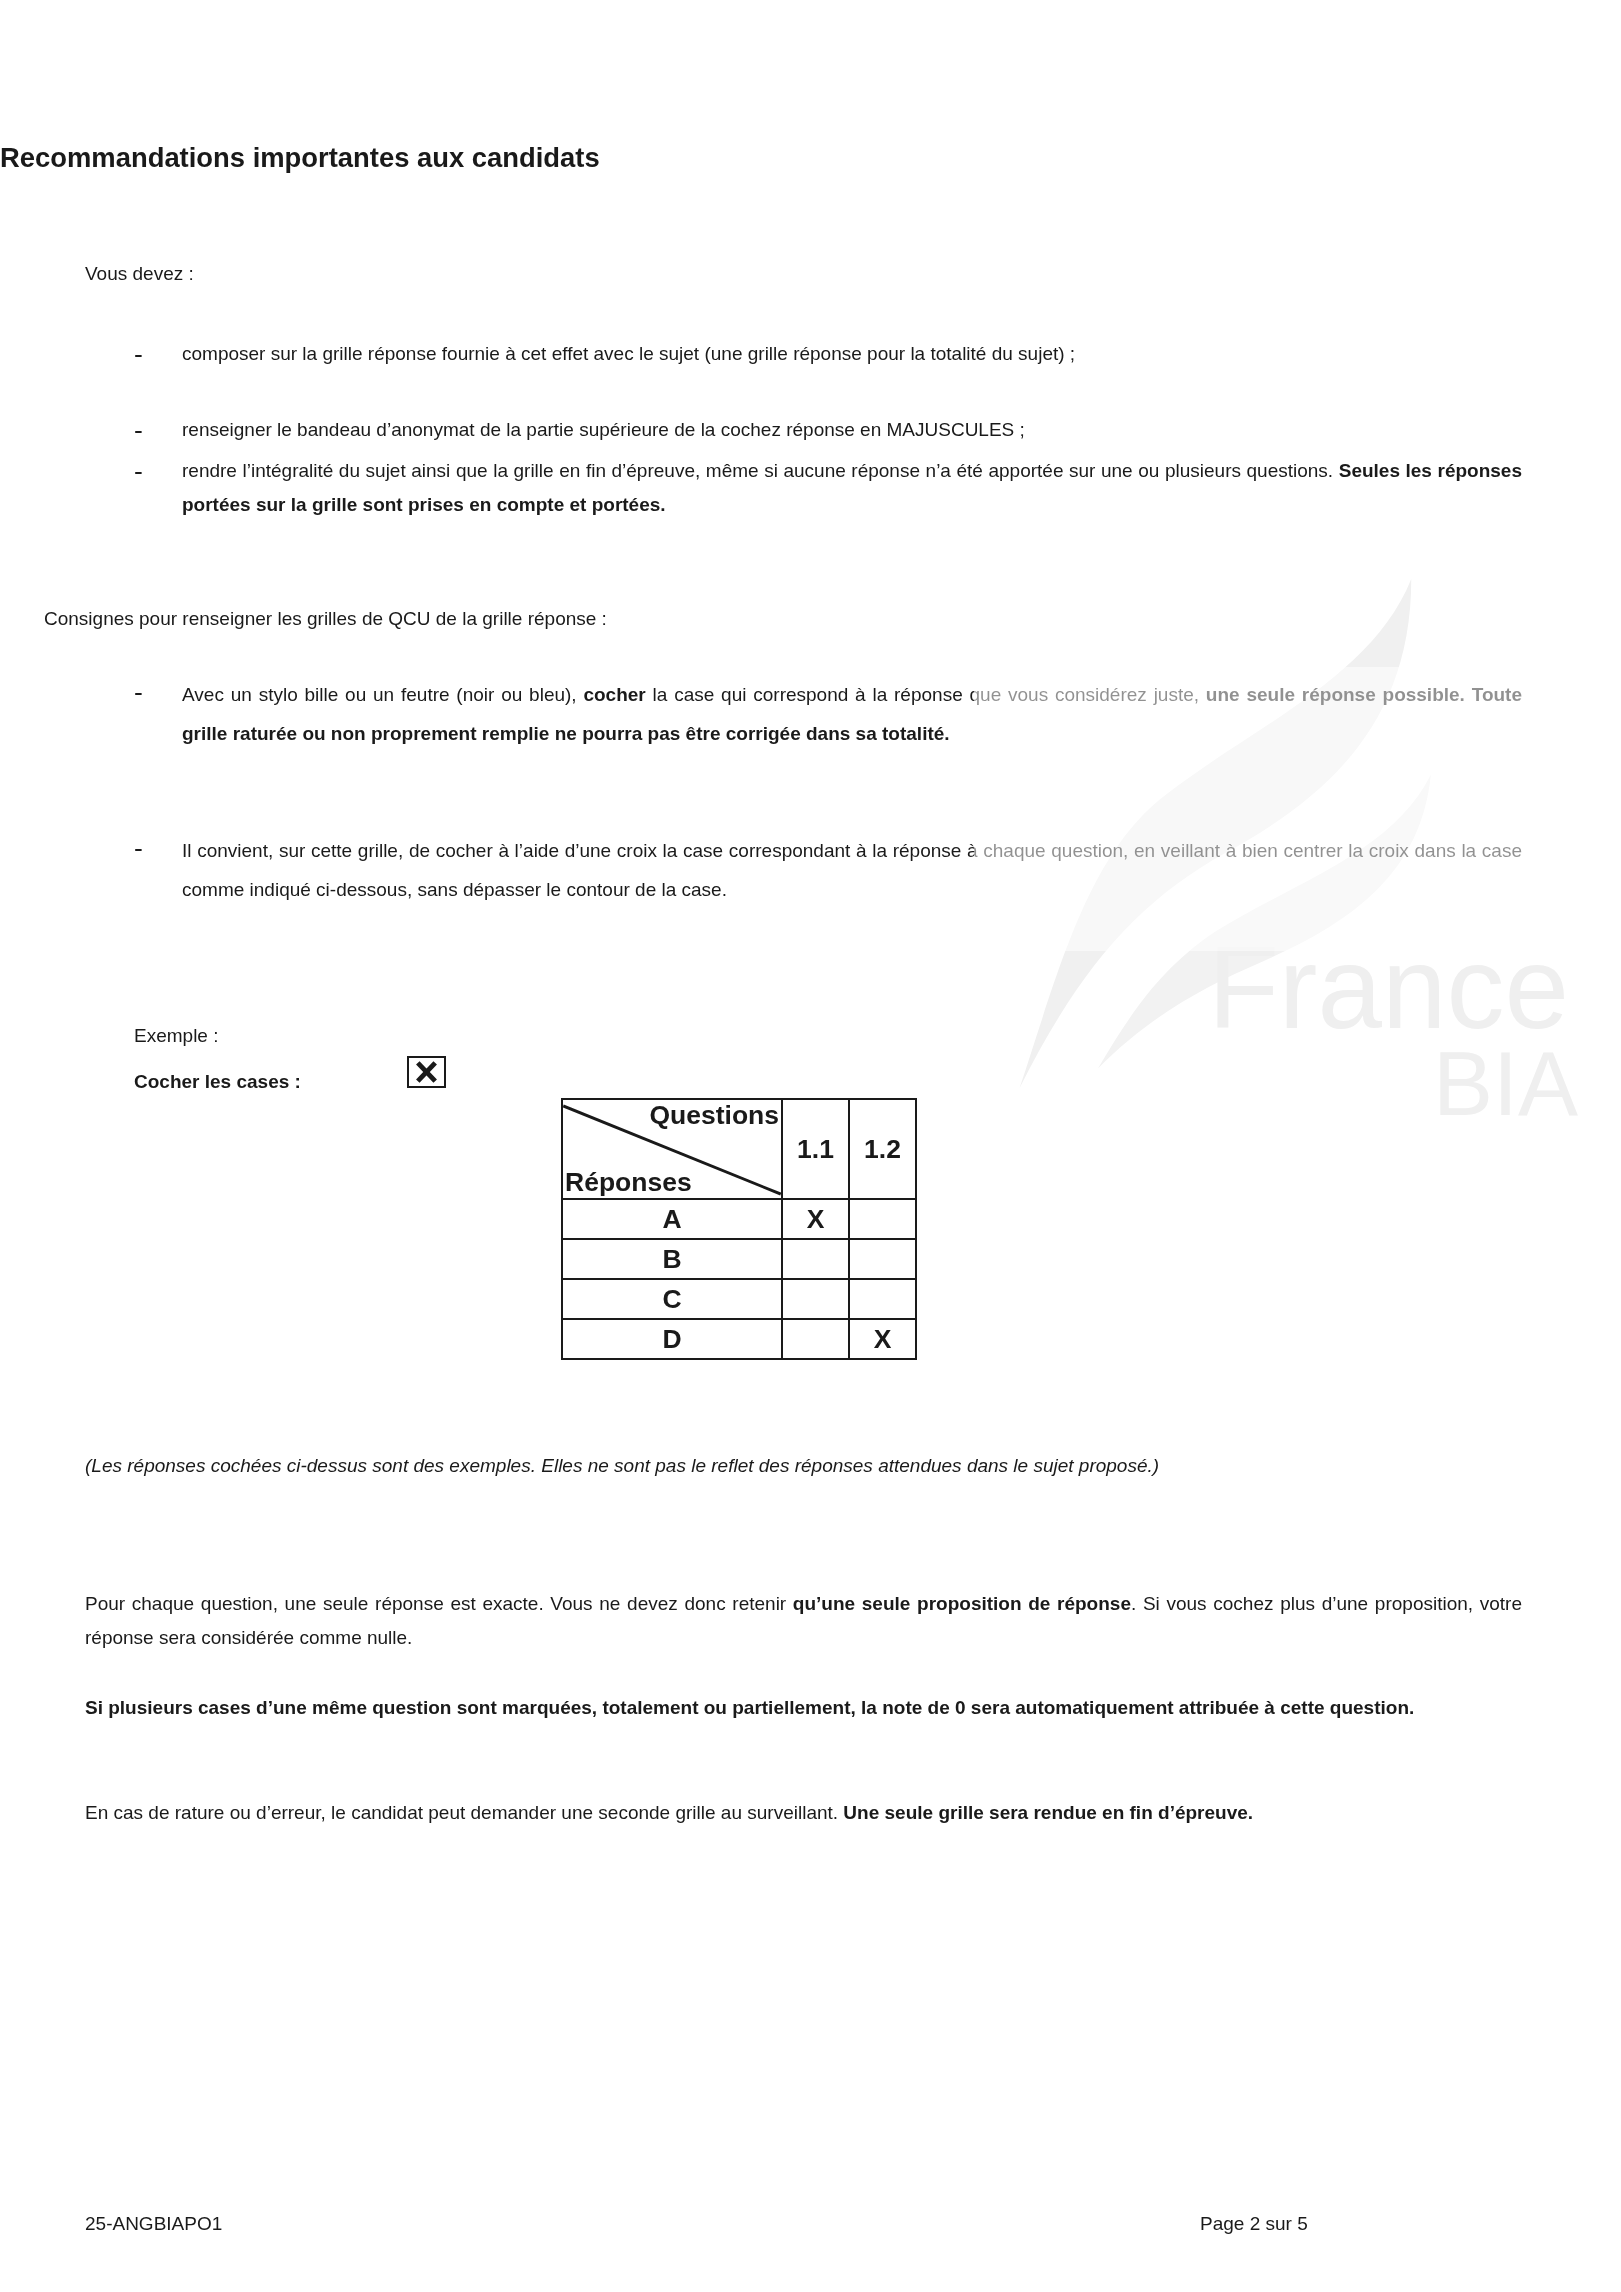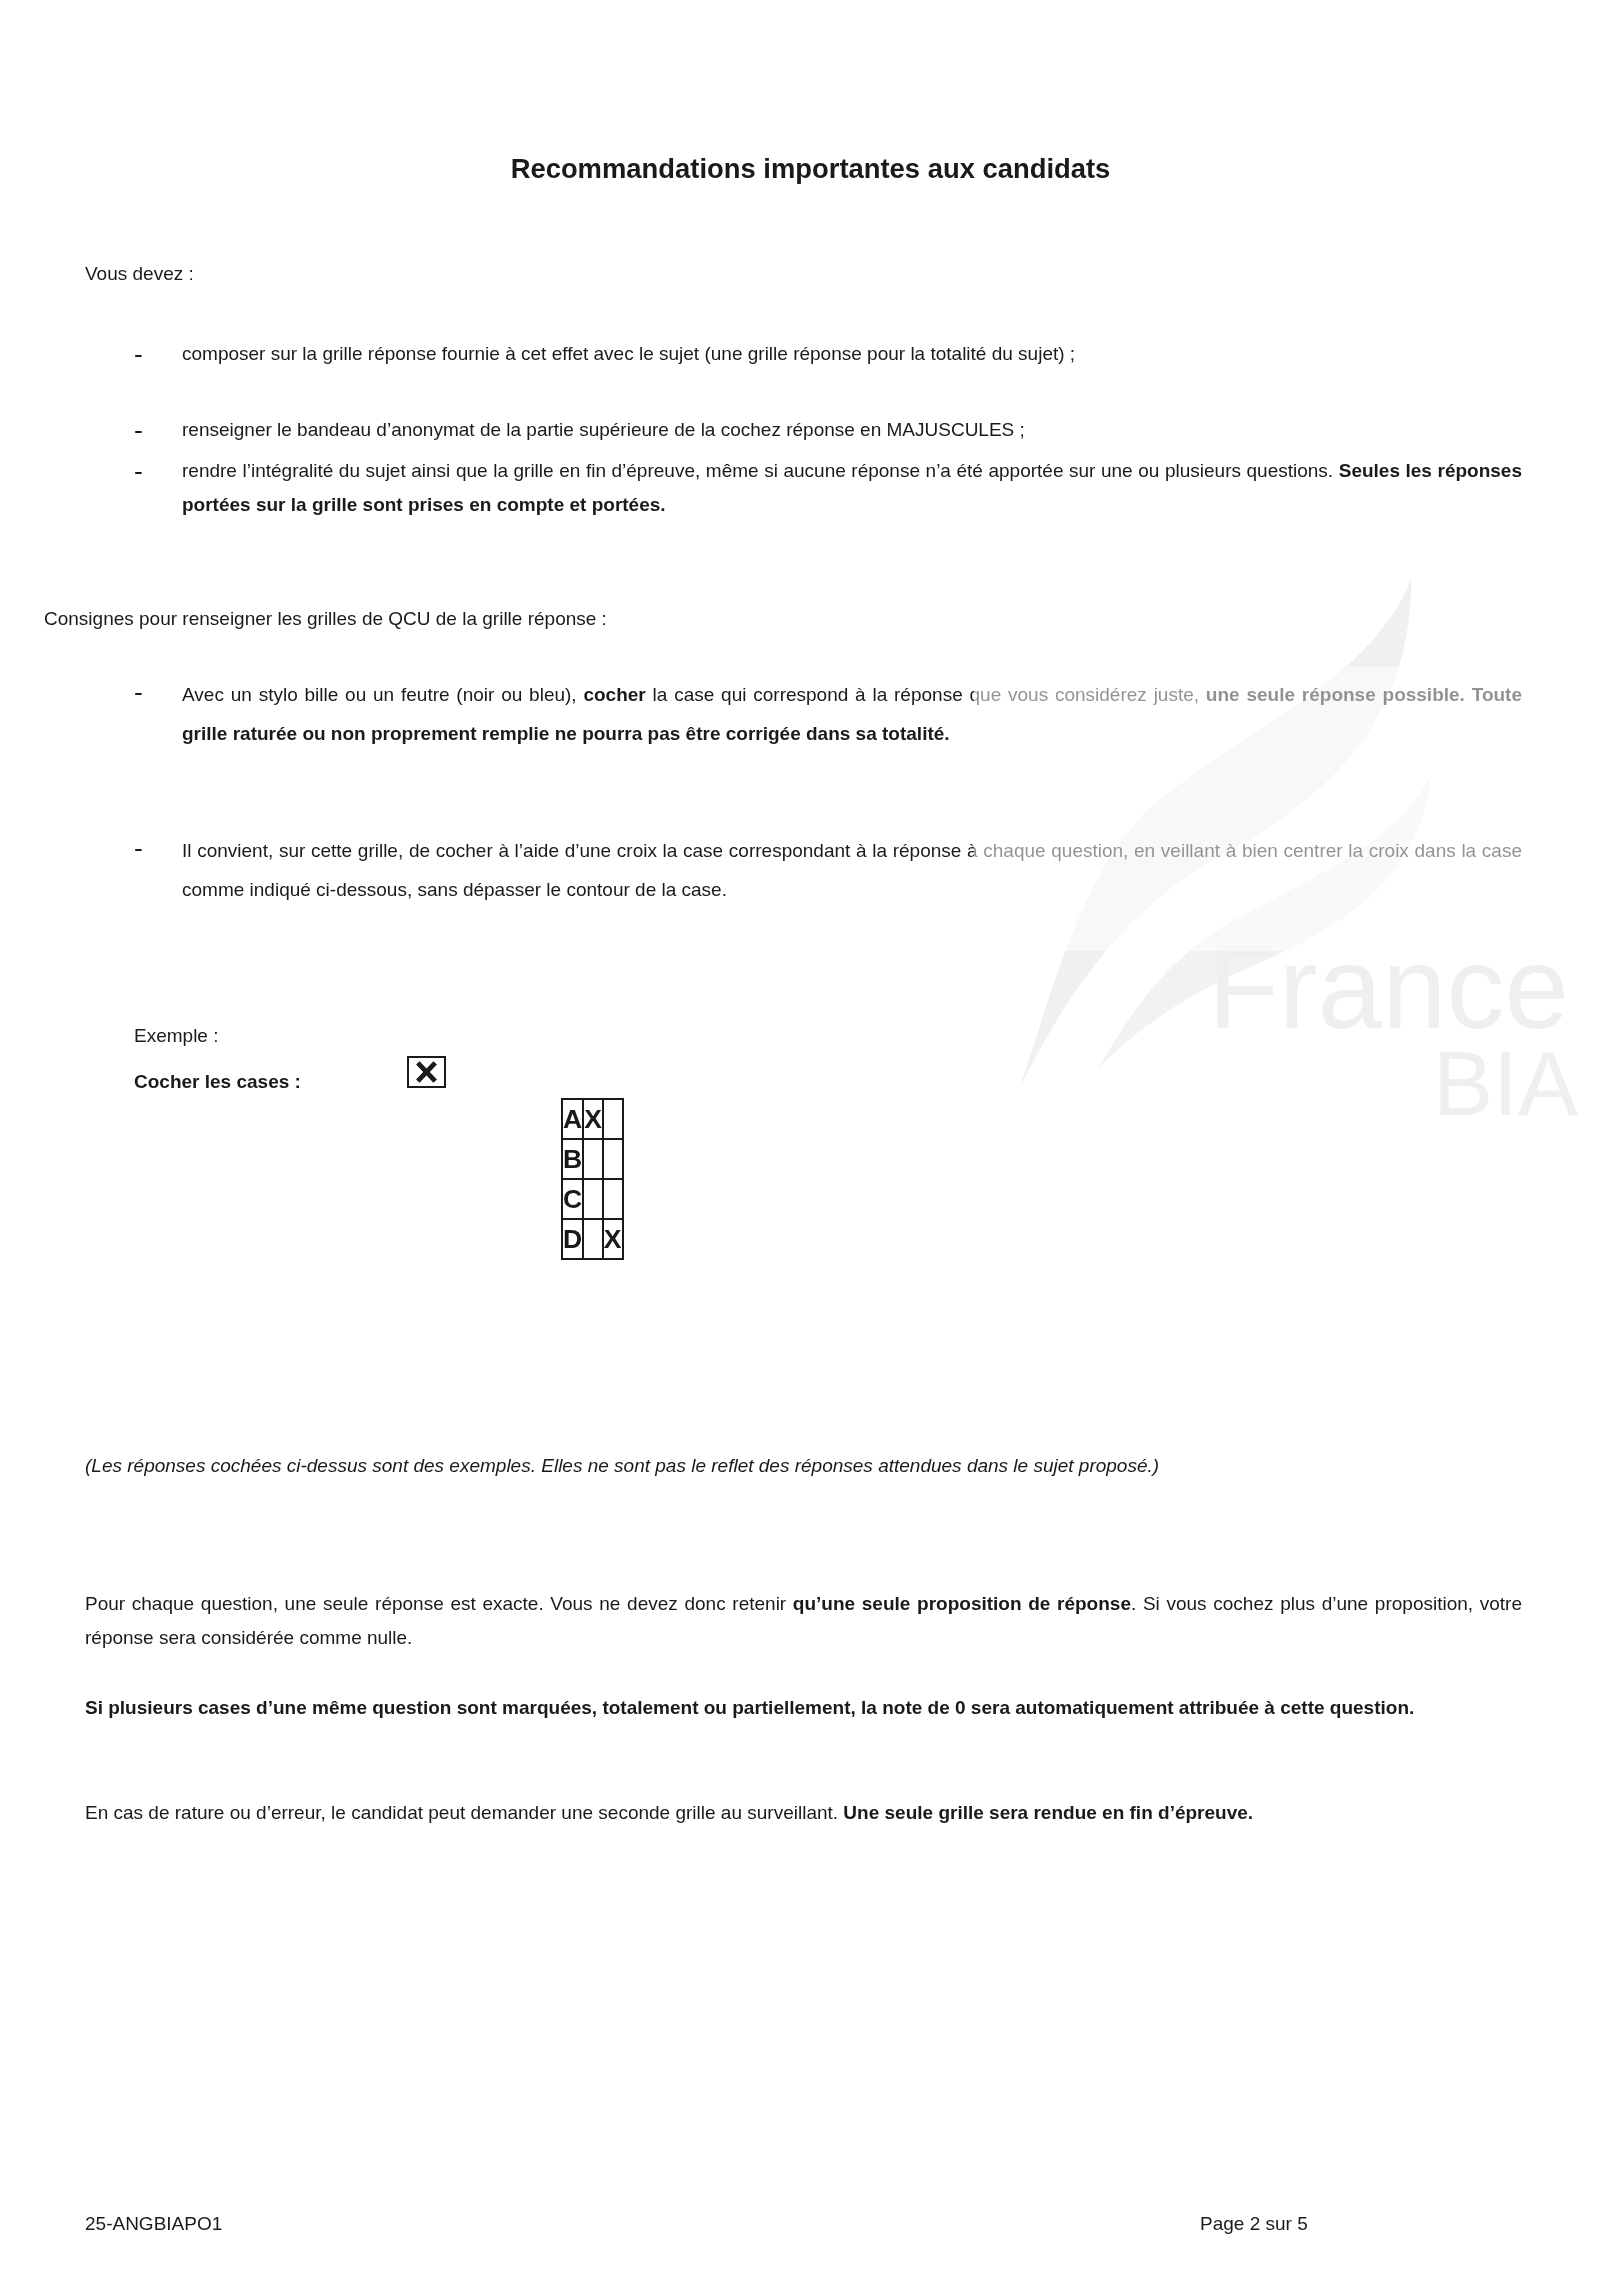--- a/index.html
+++ b/index.html
@@ -1,19 +1,19 @@
 <!DOCTYPE html>
 <html><head>
 <meta charset="utf-8">
 <style>
   html, body { margin:0; padding:0; background:#ffffff; }
   body { width:1621px; height:2293px; position:relative; overflow:hidden;
          font-family:"Liberation Sans", sans-serif; color:#1a1a1a; }
   .abs { position:absolute; }
-  .title { left:0; width:1621px; top:152px; text-align:center; font-weight:bold; font-size:27.4px; line-height:33px; }
+  .title { left:0; width:1621px; top:141px; font-weight:bold; font-size:27.4px; line-height:33px; }
   .txt { font-size:19px; line-height:34px; }
   .para { text-align:justify; }
   .bullet-dash { position:absolute; font-size:26.5px; line-height:34px; }
   .b { font-weight:bold; }
   .i { font-style:italic; }
   .wm-layer { position:absolute; left:0; top:0; width:1621px; height:2293px; pointer-events:none; }
   .wm-fade { position:absolute; left:974px; top:667px; width:588px; height:284px; background:rgba(255,255,255,0.52); }
   .wm-word { position:absolute; color:#efefef; font-family:"Liberation Sans", sans-serif; }
   table.grid { position:absolute; left:561px; top:1098px; border-collapse:collapse; font-size:26.5px; font-weight:bold; }
   table.grid td { border:2.9px solid #1a1a1a; padding:0; text-align:center; }
@@ -58,20 +58,31 @@
 <div class="abs txt" style="left:134px; top:1019px; z-index:1;">Exemple :</div>
 <div class="abs txt b" style="left:134px; top:1065px; z-index:1;">Cocher les cases :</div>
 <div class="chk" style="z-index:1;">
   <svg width="35" height="28" viewBox="0 0 36 29">
       <path d="M9 5 L27 24 M27 5 L9 24" stroke="#1a1a1a" stroke-width="5"></path>
     </svg>
 </div>
 
 <table class="grid" style="z-index:1;">
   <tbody>
+      <tr>
+    <td class="hdr-cell">
+      <svg width="218" height="98" viewBox="0 0 222 100">
+            <line x1="0" y1="6" x2="222" y2="96" stroke="#1a1a1a" stroke-width="3"></line>
+          </svg>
+      <span class="abs" style="right:2px; top:0px; line-height:31px;">Questions</span>
+      <span class="abs" style="left:2px; bottom:0px; line-height:31px;">Réponses</span>
+    </td>
+    <td class="q-col">1.1</td>
+    <td class="q-col">1.2</td>
+  </tr>
   <tr>
     <td class="row-cell">A</td>
     <td>X</td>
     <td></td>
   </tr>
   <tr>
     <td class="row-cell">B</td>
     <td></td>
     <td></td>
   </tr>

